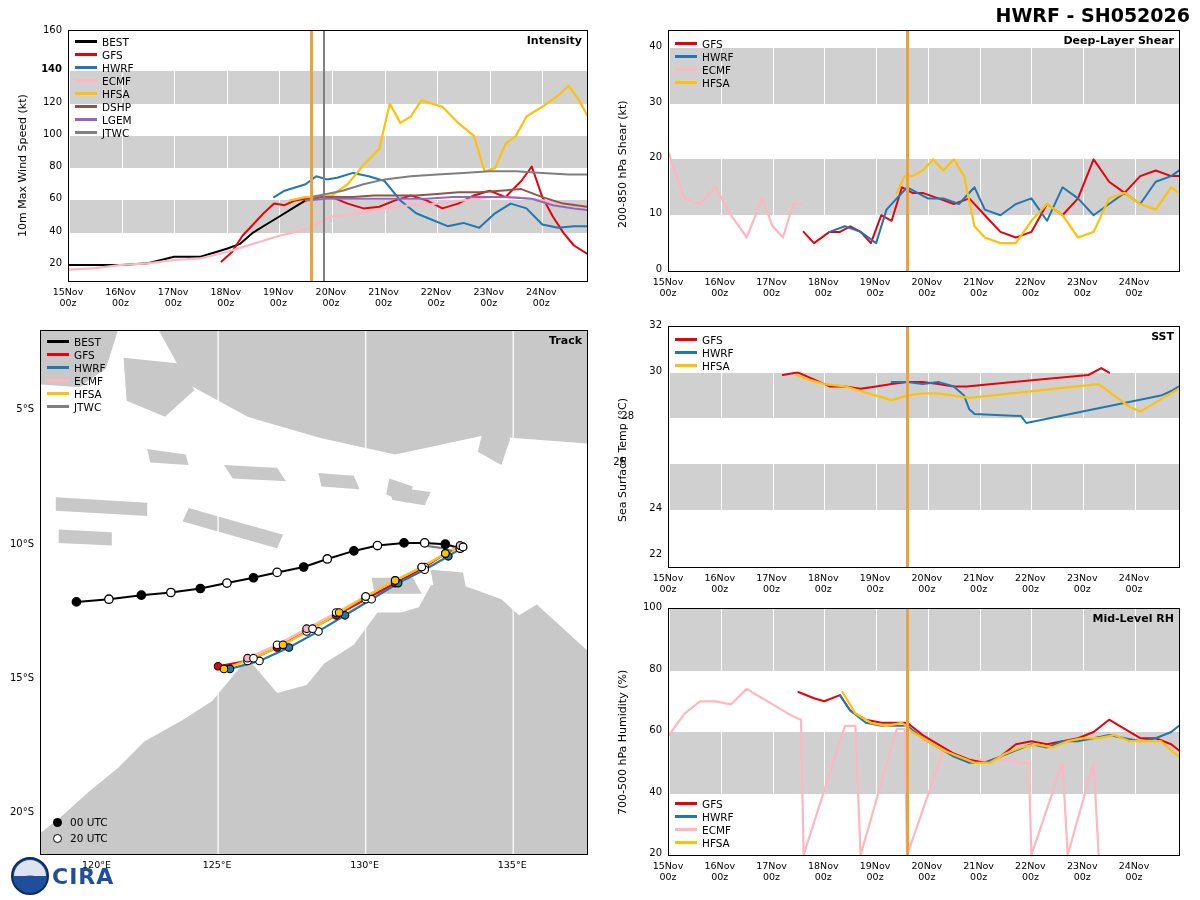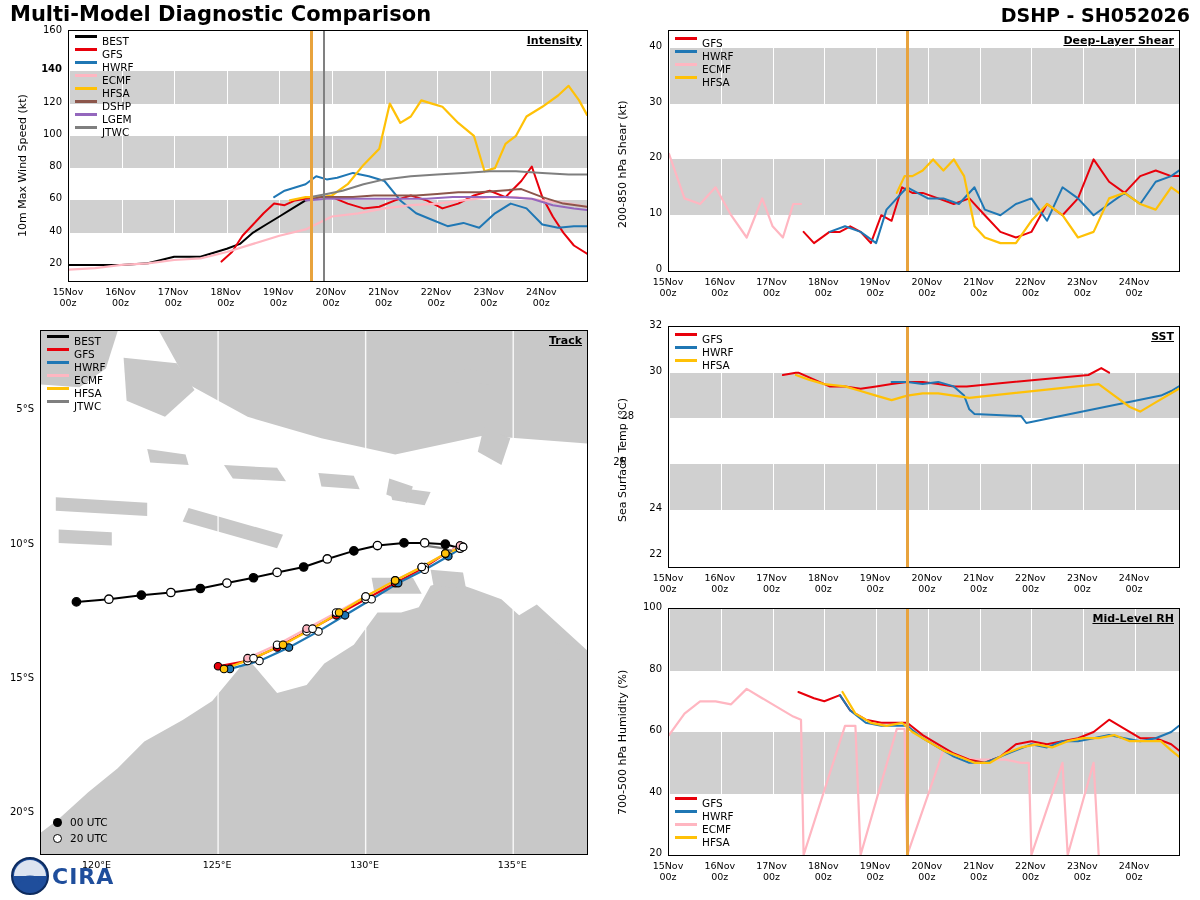--- a/index.html
+++ b/index.html
@@ -16,58 +16,57 @@
     font-size:21px;font-weight:bold;font-family:"DejaVu Sans",sans-serif;
   }
   .storm-title{
     position:absolute;right:10px;top:4px;
     font-size:19px;font-weight:bold;
   }
 
   
   .panel{position:absolute;box-sizing:border-box;border:1px solid #000;background:#fff;overflow:hidden;}
   .panel-title{
-    position:absolute;right:5px;top:3px;font-size:11px;font-weight:bold;z-index:8;text-decoration:underline;
+    position:absolute;right:5px;top:3px;font-size:11px;font-weight:bold;z-index:8;
   }
   .band{position:absolute;left:0;right:0;background:#d0d0d0;z-index:0;}
   .gridv{position:absolute;top:0;bottom:0;width:1px;background:#ffffff;z-index:1;}
   .vline{position:absolute;top:0;bottom:0;width:3px;z-index:6;}
 
   
   .ylab{
     position:absolute;font-size:11px;
     transform-origin:0 0;transform:rotate(-90deg);
     white-space:nowrap;
   }
   .ytick{position:absolute;font-size:10px;text-align:right;}
   .xtick{position:absolute;font-size:9.5px;text-align:center;white-space:pre;line-height:11px;}
 
   
   .legend{position:absolute;z-index:9;font-size:10.5px;}
-  .legend .row{display:flex;height:13px;}
+  .legend .row{display:flex;align-items:center;height:13px;}
   .legend .swatch{width:22px;height:3px;margin-right:5px;}
   .legend .lbl{font-size:10.5px;}
 
   svg.plot{position:absolute;left:0;top:0;z-index:5;overflow:visible;}
   .maplegend{position:absolute;left:8px;bottom:8px;font-size:10.5px;z-index:9;}
   .maplegend .row{display:flex;align-items:center;height:16px;}
   .dotfill{width:9px;height:9px;border-radius:50%;background:#000;margin-right:8px;margin-left:4px;}
   .dotopen{width:9px;height:9px;border-radius:50%;background:#fff;border:1.2px solid #000;margin-right:8px;margin-left:4px;box-sizing:border-box;}
 
   
   .logo{position:absolute;left:10px;bottom:4px;display:flex;align-items:center;}
   .logo-text{font-size:22px;font-weight:bold;color:#1f4e9c;letter-spacing:1px;margin-left:2px;}
 </style>
 </head>
 <body>
 
 <div class="page">
 
-  <div class="main-title">Multi-Model Diagnostic Comparison</div>
-  <div class="storm-title">DSHP - SH052026</div>
+  <div class="storm-title">HWRF - SH052026</div>
 
   <div class="panel" id="panel-intensity" style="left:68px;top:30px;width:520px;height:252px;">
     <div class="panel-title">Intensity</div>
   <div class="band" style="top:169.35483870967744px;height:32.258064516129025px;"></div>
       <div class="band" style="top:104.83870967741933px;height:32.25806451612905px;"></div>
       <div class="band" style="top:40.32258064516128px;height:32.258064516129025px;"></div>
       <div class="gridv" style="left:0px;"></div>
       <div class="gridv" style="left:52.58883248730964px;"></div>
       <div class="gridv" style="left:105.17766497461928px;"></div>
       <div class="gridv" style="left:157.7664974619289px;"></div>

